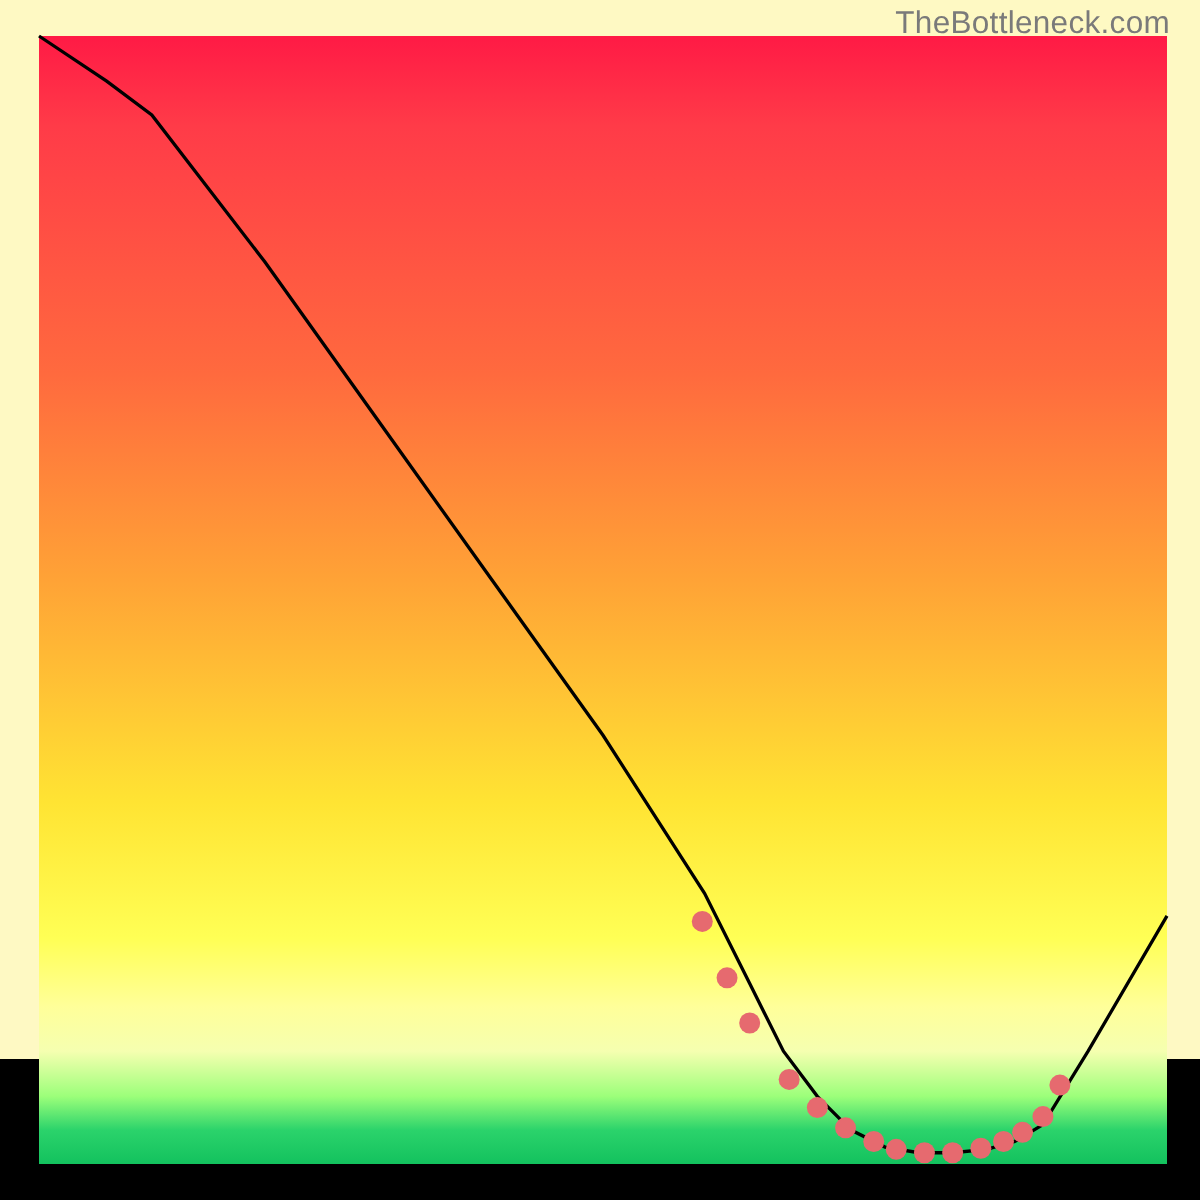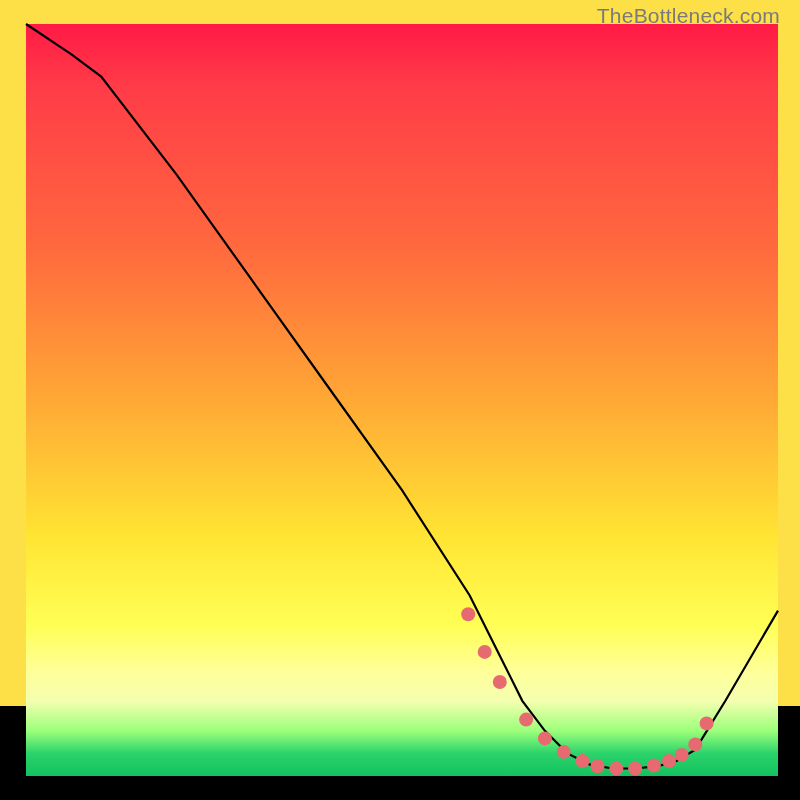--- a/index.html
+++ b/index.html
@@ -8,21 +8,21 @@
     width: 800px;
     height: 800px;
     background: #000;
     overflow: hidden;
     font-family: Arial, Helvetica, sans-serif;
   }
   .frame {
     position: relative;
     width: 800px;
     height: 706px;
-    background: #fde047;
+    background: #fef9c3;
   }
   .plot {
     position: absolute;
     left: 26px;
     top: 24px;
     width: 752px;
     height: 752px;
     
     background: linear-gradient(
       to bottom,

